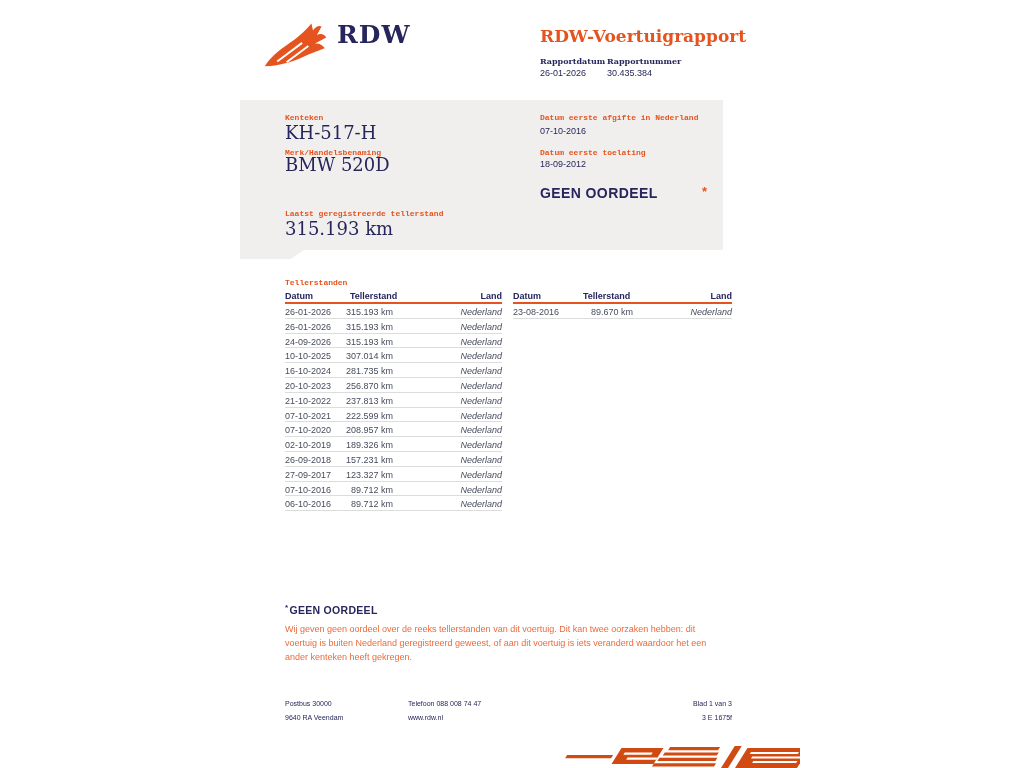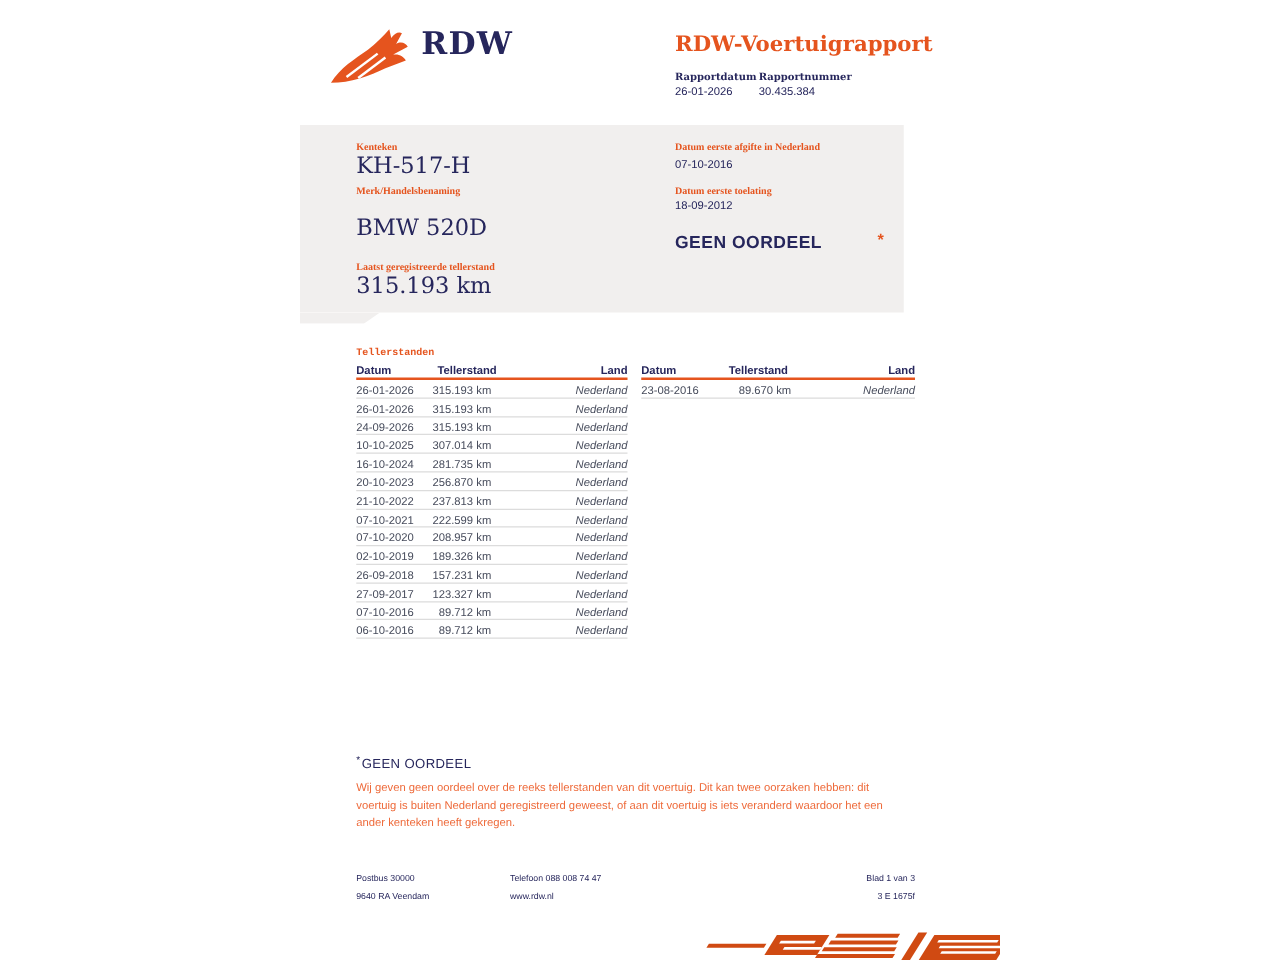--- a/index.html
+++ b/index.html
@@ -24,21 +24,21 @@
   .report-title{position:absolute;left:540px;top:26px;font-family:"DejaVu Serif",serif;
     font-weight:bold;font-size:17px;color:var(--orange);}
   .hdr-label{position:absolute;top:56px;font-family:"DejaVu Serif",serif;font-weight:bold;
     font-size:8px;color:var(--navy);}
   .hdr-value{position:absolute;top:68px;font-size:9px;color:var(--navy);}
   .hl1,.hv1{left:540px;} .hl2,.hv2{left:607px;}
   
   .summary-box{position:absolute;left:240px;top:100px;width:483px;height:150px;background:var(--box-gray);}
   .summary-tab{position:absolute;left:240px;top:250px;width:64px;height:9px;background:var(--box-gray);
     clip-path:polygon(0 0,100% 0,calc(100% - 13px) 100%,0 100%);}
-  .s-label{position:absolute;font-family:Liberation Serif, serif;font-weight:bold;font-size:8px;color:var(--orange);text-align:right;}
+  .s-label{position:absolute;font-family:Liberation Mono, monospace;font-weight:bold;font-size:8px;color:var(--orange);text-align:right;}
   .s-big{position:absolute;font-family:"DejaVu Serif",serif;font-size:18px;color:var(--navy);}
   .s-small{position:absolute;font-size:9px;color:var(--navy);}
   .verdict{position:absolute;left:540px;top:185px;font-size:14px;font-weight:bold;
     letter-spacing:.4px;color:var(--navy);}
   .verdict-star{position:absolute;left:702px;top:184px;font-size:13px;font-weight:bold;color:var(--orange);}
   
   .section-title{position:absolute;left:285px;top:278px;font-family:Liberation Mono, monospace;
     font-weight:bold;font-size:8px;color:var(--orange);}
   .mtable{position:absolute;top:291px;}
   .mtable.left{left:285px;width:217px;}
@@ -51,21 +51,21 @@
   .thead .h2{position:absolute;right:0;top:0;}
   .trow{position:relative;height:14.8px;border-bottom:1px solid var(--row-line);
     font-size:9px;color:var(--table-text);}
   .trow span{position:absolute;top:3px;}
   .trow .c0{left:0;}
   .mtable.left .trow .c1{left:58px;width:50px;text-align:right;}
   .mtable.right .trow .c1{left:68px;width:52px;text-align:right;}
   .trow .c2{right:0;font-style:italic;}
   
   .footnote{position:absolute;left:285px;top:603px;width:430px;}
-  .fn-title{font-size:10.5px;font-weight:normal;letter-spacing:.3px;color:var(--navy);}
+  .fn-title{font-size:10.5px;font-weight:bold;letter-spacing:.3px;color:var(--navy);}
   .fn-star{font-size:8px;vertical-align:4px;margin-right:1px;}
   .fn-text{margin-top:6px;font-size:9px;line-height:14.2px;color:var(--orange-light);}
   
   .foot{position:absolute;font-size:7px;color:var(--navy);}
   .f-l1{top:700px;} .f-l2{top:714px;}
   .f-c1{left:285px;} .f-c2{left:408px;}
   .f-c3{left:630px;width:102px;text-align:right;}
   
   .stripes{position:absolute;left:548px;top:744px;width:252px;height:24px;}
 </style>
@@ -88,21 +88,21 @@
   <div class="hdr-label hl2">Rapportnummer</div>
   <div class="hdr-value hv1">26-01-2026</div>
   <div class="hdr-value hv2">30.435.384</div>
 
   <div class="summary-box"></div>
   <div class="summary-tab"></div>
 
   <div class="s-label" style="left:285px;top:113px;">Kenteken</div>
   <div class="s-big" style="left:285px;top:122px;">KH-517-H</div>
   <div class="s-label" style="left:285px;top:148px;">Merk/Handelsbenaming</div>
-  <div class="s-big" style="left:285px;top:172px;">BMW 520D</div>
+  <div class="s-big" style="left:285px;top:154px;">BMW 520D</div>
   <div class="s-label" style="left:285px;top:209px;">Laatst geregistreerde tellerstand</div>
   <div class="s-big" style="left:285px;top:218px;">315.193 km</div>
 
   <div class="s-label" style="left:540px;top:113px;">Datum eerste afgifte in Nederland</div>
   <div class="s-small" style="left:540px;top:126px;">07-10-2016</div>
   <div class="s-label" style="left:540px;top:148px;">Datum eerste toelating</div>
   <div class="s-small" style="left:540px;top:159px;">18-09-2012</div>
   <div class="verdict">GEEN OORDEEL</div>
   <div class="verdict-star">*</div>
 

